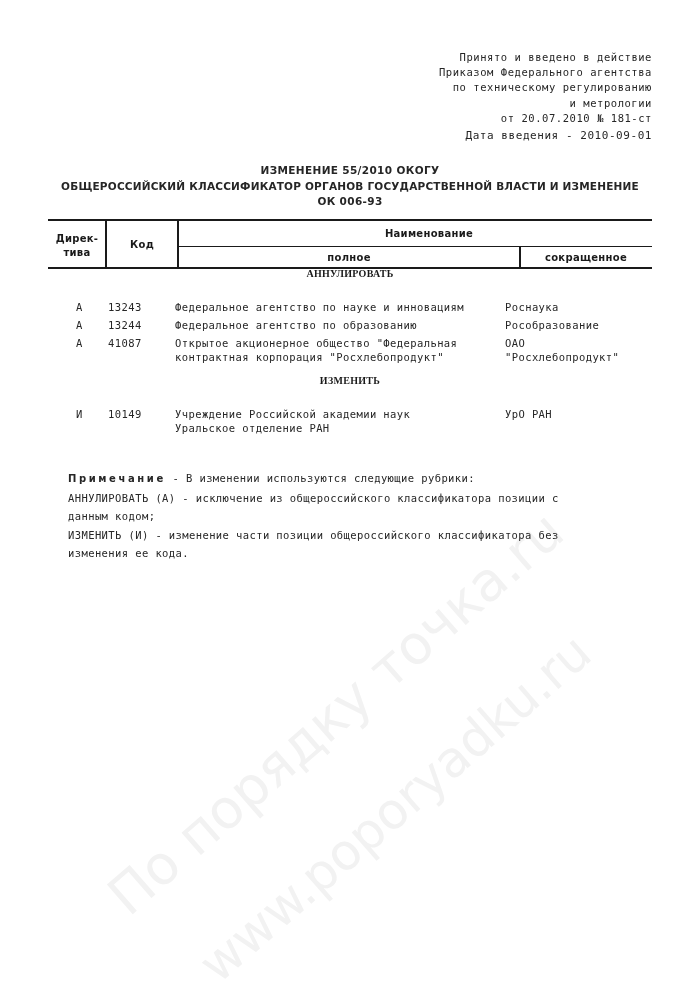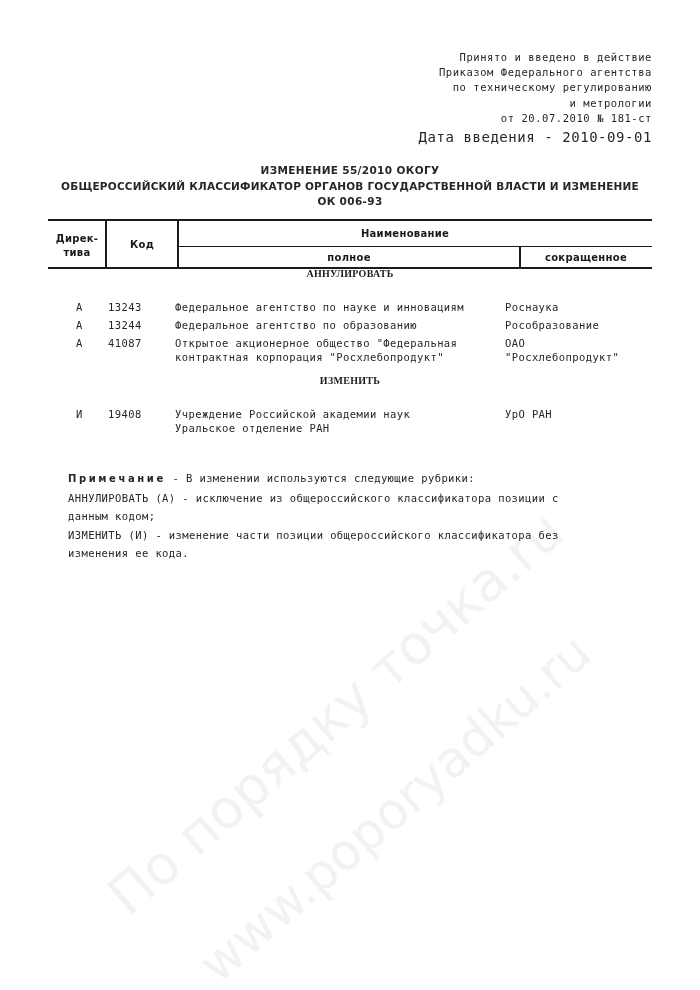--- a/index.html
+++ b/index.html
@@ -64,21 +64,21 @@
     letter-spacing: 0.55px;
     white-space: nowrap;
   }
   .approval-block .ln { display: block; }
 
   .intro-date {
     position: absolute;
     right: 48px;
     top: 129px;
     text-align: right;
-    font-size: 14px;
+    font-size: 11px;
     letter-spacing: 0.55px;
     white-space: nowrap;
   }
 
   .doc-title {
     position: absolute;
     left: 0; right: 0;
     top: 163px;
     text-align: center;
     font-family: "DejaVu Sans", "Liberation Sans", sans-serif;
@@ -117,21 +117,21 @@
   .hdr-direktiva {
     left: 0; top: 0; width: 58px;
     line-height: 13.5px;
     padding-top: 11px;
   }
   .hdr-kod {
     left: 58px; top: 0; width: 72px;
     padding-top: 18px;
   }
   .hdr-naim {
-    left: 120px; top: 0; width: 474px;
+    left: 144px; top: 0; width: 474px;
     padding-top: 7px;
   }
   .hdr-polnoe {
     left: 130px; top: 26px; width: 342px;
     padding-top: 5px;
   }
   .hdr-sokr {
     left: 472px; top: 26px; width: 132px;
     padding-top: 5px;
   }
@@ -294,21 +294,21 @@
     <span class="c-full">Открытое акционерное общество "Федеральная
 контрактная корпорация "Росхлебопродукт"</span>
     <span class="c-short">ОАО
 "Росхлебопродукт"</span>
   </div>
 
   <div class="section-title" id="sec-izmen-title">ИЗМЕНИТЬ</div>
 
   <div class="entry" id="entry-3">
     <span class="c-dir">И</span>
-    <span class="c-code">19408</span>
+    <span class="c-code">10149</span>
     <span class="c-full">Учреждение Российской академии наук
 Уральское отделение РАН</span>
     <span class="c-short">УрО РАН</span>
   </div>
 
   <div class="note">
     <span class="n-line"><span class="note-label">Примечание</span><span> - В изменении используются следующие рубрики:</span></span>
     <span class="n-line">АННУЛИРОВАТЬ (А) - исключение из общероссийского классификатора позиции с</span>
     <span class="n-line">данным кодом;</span>
     <span class="n-line">ИЗМЕНИТЬ (И) - изменение части позиции общероссийского классификатора без</span>

